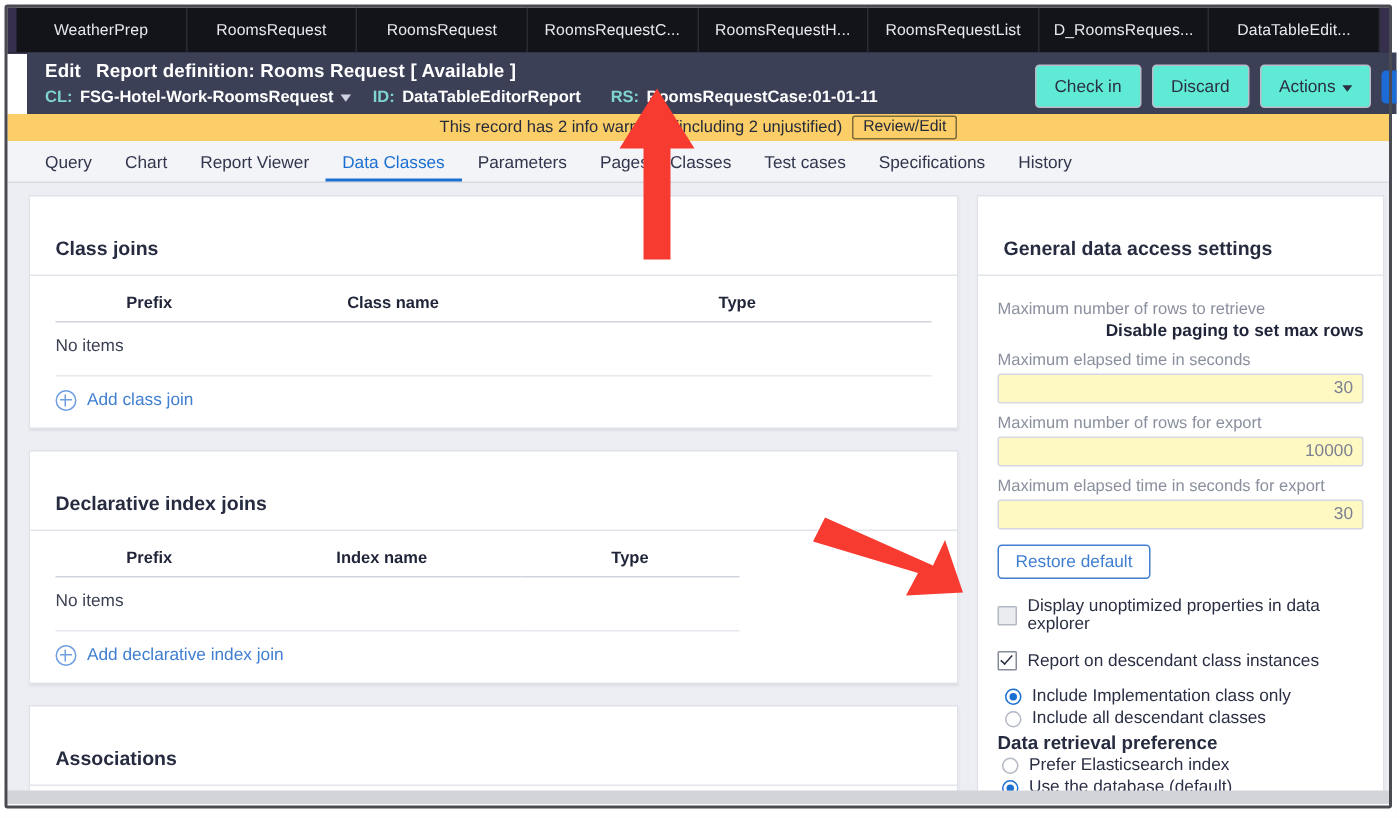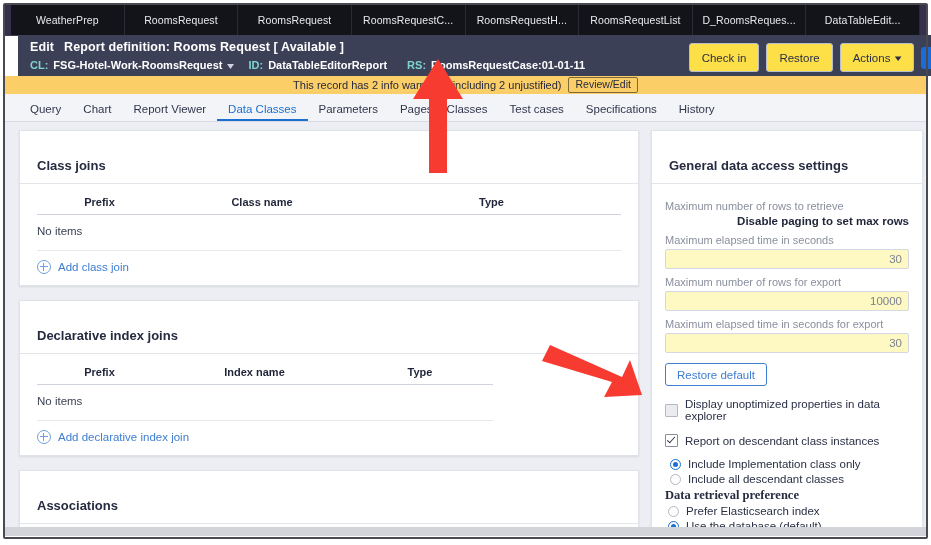--- a/index.html
+++ b/index.html
@@ -124,21 +124,21 @@
   
   #hdrbtns {
     position: absolute;
     right: 0px;
     top: 8px;
     display: flex;
     align-items: center;
     gap: 7px;
   }
   .hbtn {
-    background: #fde047;
+    background: #5eead4;
     border: 1px solid #b9bcc9;
     border-radius: 3px;
     color: #2b2f44;
     font-size: 11.5px;
     height: 29px;
     padding: 0 12px;
     display: flex;
     align-items: center;
     justify-content: center;
     white-space: nowrap;
@@ -405,21 +405,20 @@
     left: 2px; top: 2px;
     width: 5px; height: 5px;
     border-radius: 50%;
     background: #1b6fd0;
   }
   .sub-head {
     font-size: 12.5px;
     font-weight: bold;
     color: #262b40;
     margin-top: 3px;
-    font-family: Liberation Serif, serif;
   }
 
   
   .arrow { position: absolute; pointer-events: none; }
 
   
   #bottomstrip {
     position: absolute;
     left: 5px;
     top: 527px;
@@ -458,21 +457,21 @@
       <span class="caret-sm">▾</span>
       <span class="klabel">ID:</span>
       <span class="kval">DataTableEditorReport</span>
       <span class="gap-md"></span>
       <span class="klabel">RS:</span>
       <span class="kval">RoomsRequestCase:01-01-11</span>
     </div>
 
     <div id="hdrbtns">
       <div class="hbtn">Check in</div>
-      <div class="hbtn">Restore</div>
+      <div class="hbtn">Discard</div>
       <div class="hbtn">
         <span>Actions</span>
         <span class="dncaret">▾</span>
       </div>
       <div class="hbtn-primary">Sa</div>
     </div>
   </div>
 
   <div id="warnbar">
     <span class="wtext">This record has 2 info warnings (including 2 unjustified)</span>

